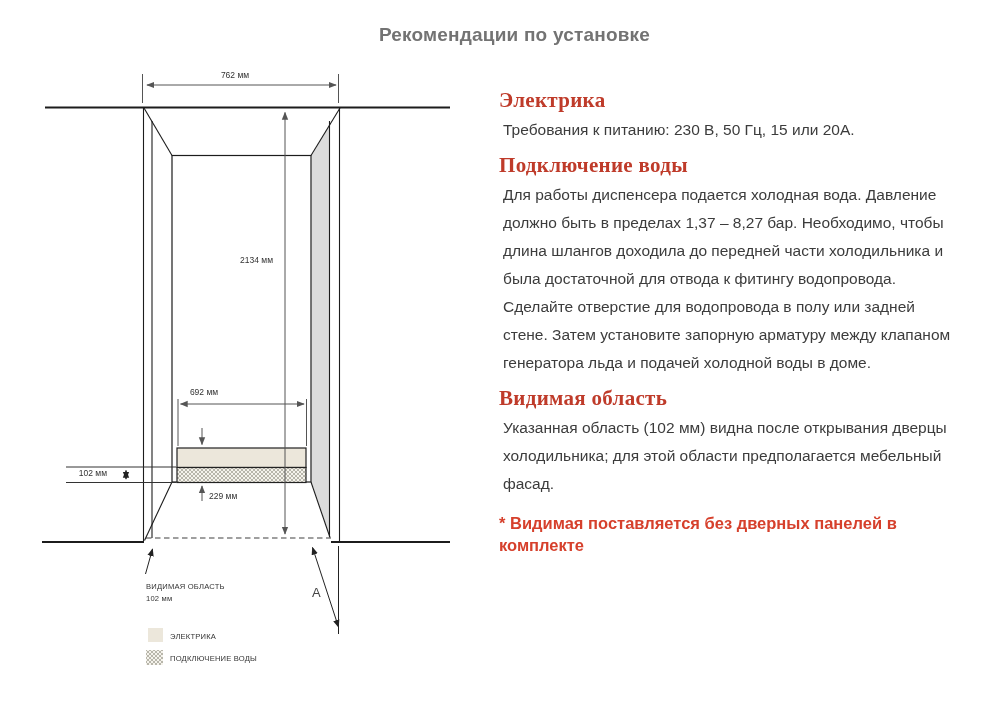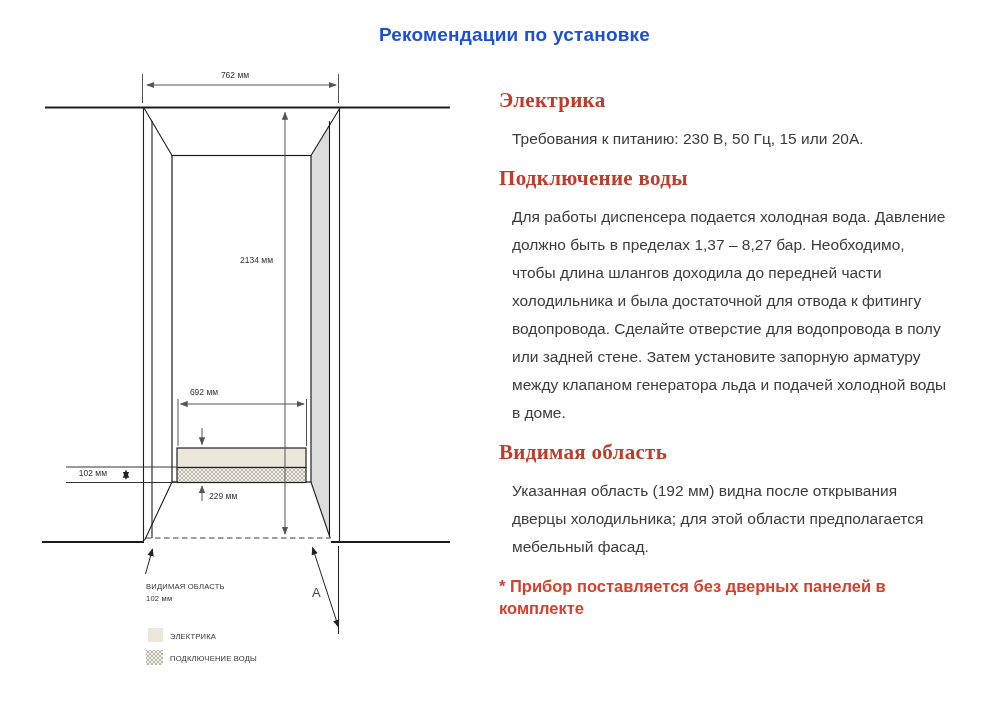--- a/index.html
+++ b/index.html
@@ -2,30 +2,30 @@
 <html><head>
 <meta charset="utf-8">
 <style>
   html,body{margin:0;padding:0;}
   body{
     width:993px;height:706px;position:relative;background:#ffffff;
     font-family:"Liberation Sans", sans-serif;color:#3c3c3c;overflow:hidden;
   }
   .page-title{
     position:absolute;top:24px;left:0;right:0;text-align:center;
-    font-size:19px;font-weight:700;color:#1d4ed8;letter-spacing:.2px;padding-left:36px;
+    font-size:19px;font-weight:700;color:#737373;letter-spacing:.2px;padding-left:36px;
   }
   .diagram{position:absolute;left:0;top:0;}
   .right-col{position:absolute;left:499px;top:88px;width:461px;}
   .right-col h2{
     font-family:"Liberation Serif", serif;
     font-size:21px;line-height:24px;font-weight:700;color:#bf3b2a;
     margin:0 0 2px;letter-spacing:.3px;
   }
-  .right-col p{font-size:15.5px;line-height:28px;margin:13px;color:#3c3c3c;}
+  .right-col p{font-size:15.5px;line-height:28px;margin:4px;color:#3c3c3c;}
   .right-col section + section{margin-top:9px;}
   .note{
     margin-top:14px;font-size:16.5px;line-height:22px;font-weight:700;color:#d6402c;
   }
   svg text{font-family:"Liberation Sans", sans-serif;fill:#333;}
   .dim-label{font-size:8.5px;}
   .small-label{font-size:7.6px;letter-spacing:.2px;}
   .a-label{font-size:13px;fill:#444;}
 </style>
 </head>
@@ -119,16 +119,16 @@
   <section>
     <h2>Электрика</h2>
     <p>Требования к питанию: 230 В, 50 Гц, 15 или 20А.</p>
   </section>
   <section>
     <h2>Подключение воды</h2>
     <p>Для работы диспенсера подается холодная вода. Давление должно быть в пределах 1,37 – 8,27 бар. Необходимо, чтобы длина шлангов доходила до передней части холодильника и была достаточной для отвода к фитингу водопровода. Сделайте отверстие для водопровода в полу или задней стене. Затем установите запорную арматуру между клапаном генератора льда и подачей холодной воды в доме.</p>
   </section>
   <section>
     <h2>Видимая область</h2>
-    <p>Указанная область (192 мм) видна после открывания дверцы холодильника; для этой области предполагается мебельный фасад.</p>
+    <p>Указанная область (102 мм) видна после открывания дверцы холодильника; для этой области предполагается мебельный фасад.</p>
   </section>
-  <div class="note">* Прибор поставляется без дверных панелей в комплекте</div>
+  <div class="note">* Видимая поставляется без дверных панелей в комплекте</div>
 </div>
 
 </body></html>

